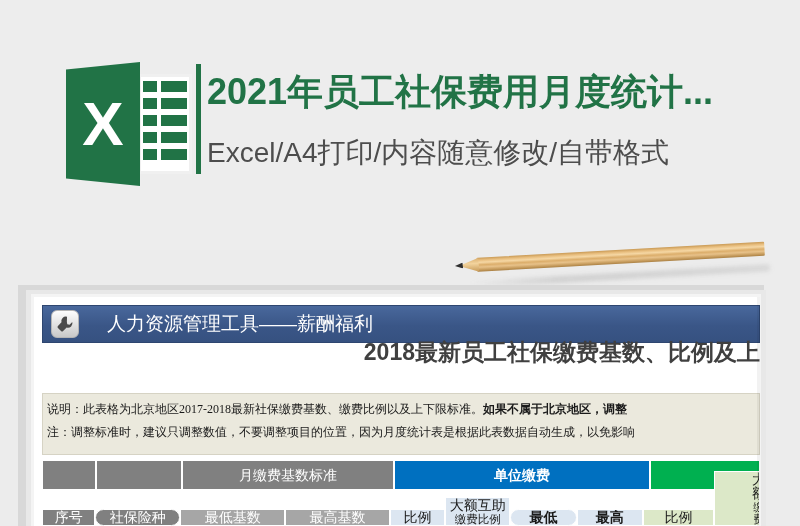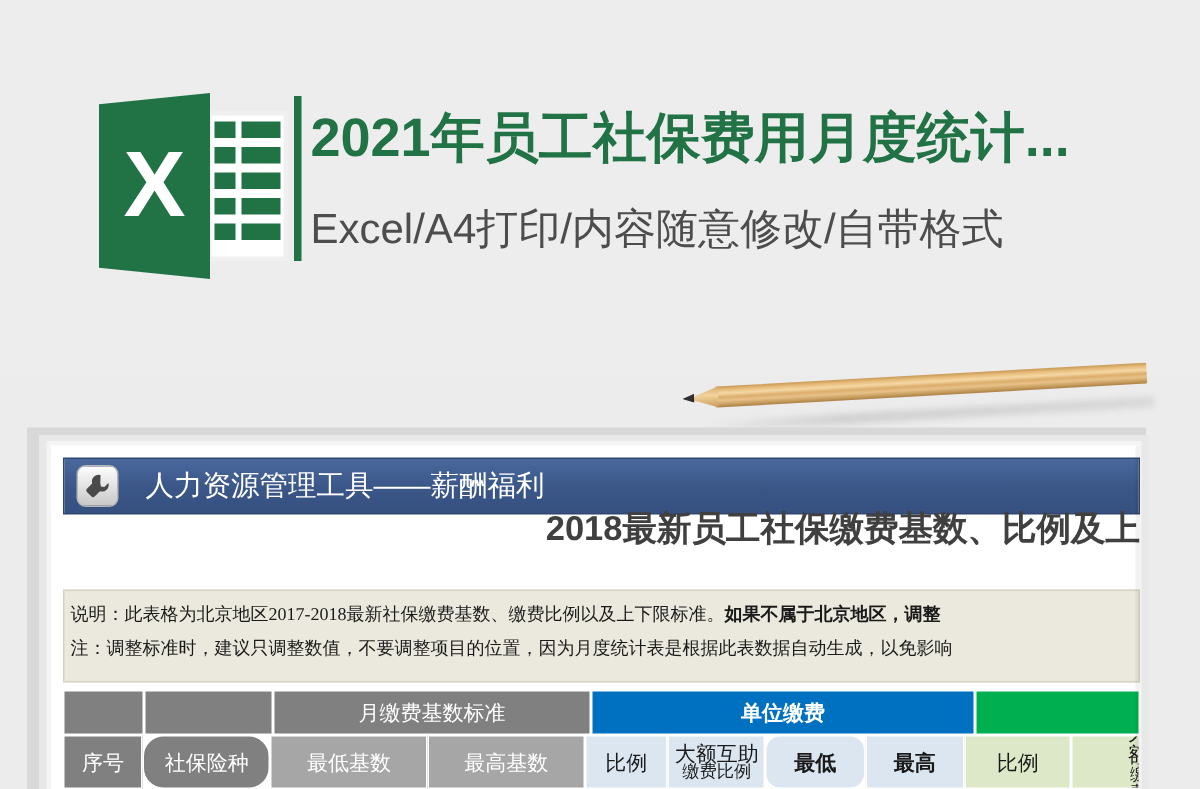--- a/index.html
+++ b/index.html
@@ -87,21 +87,21 @@
     display: flex; align-items: center;
   }
   .wrench-btn {
     width: 28px; height: 28px; margin-left: 8px; border-radius: 6px;
     background: linear-gradient(to bottom, #fdfdfd, #e3e3e3 50%, #c8c8c8);
     border: 1px solid #b5b5b5;
     display: flex; align-items: center; justify-content: center;
     flex: none;
   }
   .doc-hdr-title {
-    margin-left: 18px; color: #ffffff; font-size: 19px; white-space: nowrap;
+    margin-left: 28px; color: #ffffff; font-size: 19px; white-space: nowrap;
   }
 
   .doc-heading {
     position: absolute; left: 8px; top: 38px; width: 718px; height: 34px;
     color: #404040; font-size: 23px; font-weight: bold;
     text-align: right; line-height: 34px; white-space: nowrap; overflow: hidden;
   }
 
   .note-box {
     position: absolute; left: 8px; top: 96px; width: 718px; height: 62px;
@@ -109,21 +109,21 @@
   }
   .note-line { padding: 0 4px; font-size: 12px; color: #1a1a1a; white-space: nowrap; overflow: hidden; font-family: Liberation Serif, serif; }
   .note-line.l1 { margin-top: 7px; }
   .note-line.l2 { margin-top: 6px; }
   .note-line b { font-weight: bold; }
 
   
   .tbl { position: absolute; left: 8px; top: 163px; width: 718px; height: 66px; }
   .trow { display: flex; width: 100%; }
   .trow.r1 { height: 30px; }
-  .trow.r2 { height: 36px; }
+  .trow.r2 { height: 36px; align-items: flex-end; }
   .th {
     border: 1px solid #ffffff;
     display: flex; align-items: center; justify-content: center;
     font-size: 14px; color: #ffffff; text-align: center;
     overflow: hidden; line-height: 1.05;
   }
   .th.gray  { background: #808080; color: #ffffff; }
   .th.blue  { background: #0070c0; color: #ffffff; font-weight: bold; }
   .th.green { background: #00b050; color: #ffffff; font-weight: bold; }
   .th.gray2 { background: #a6a6a6; color: #ffffff; }

